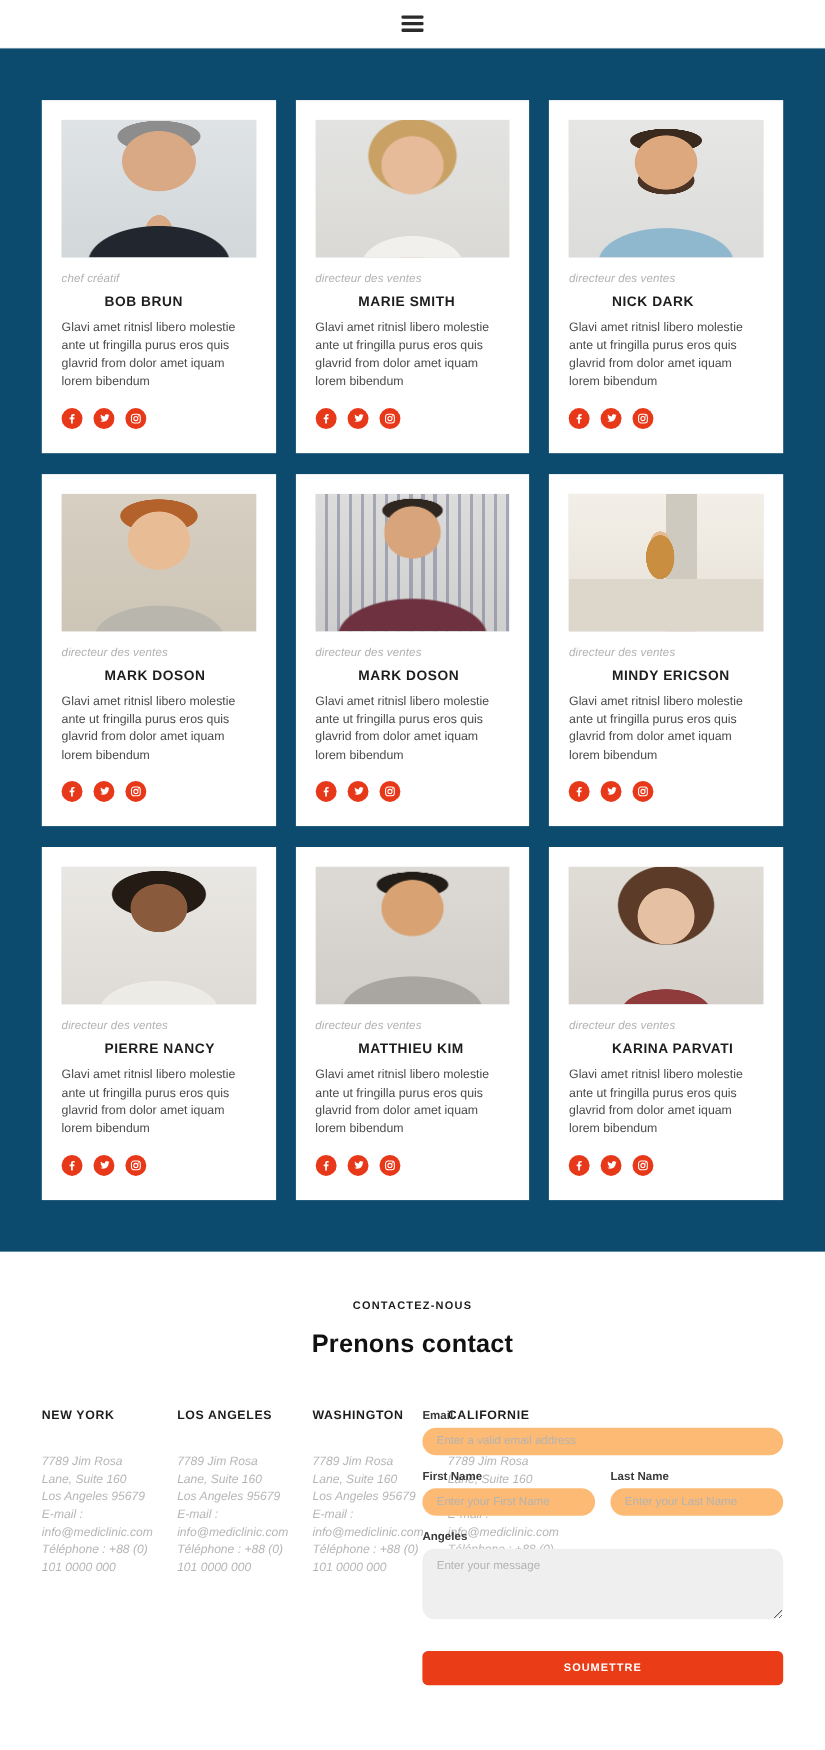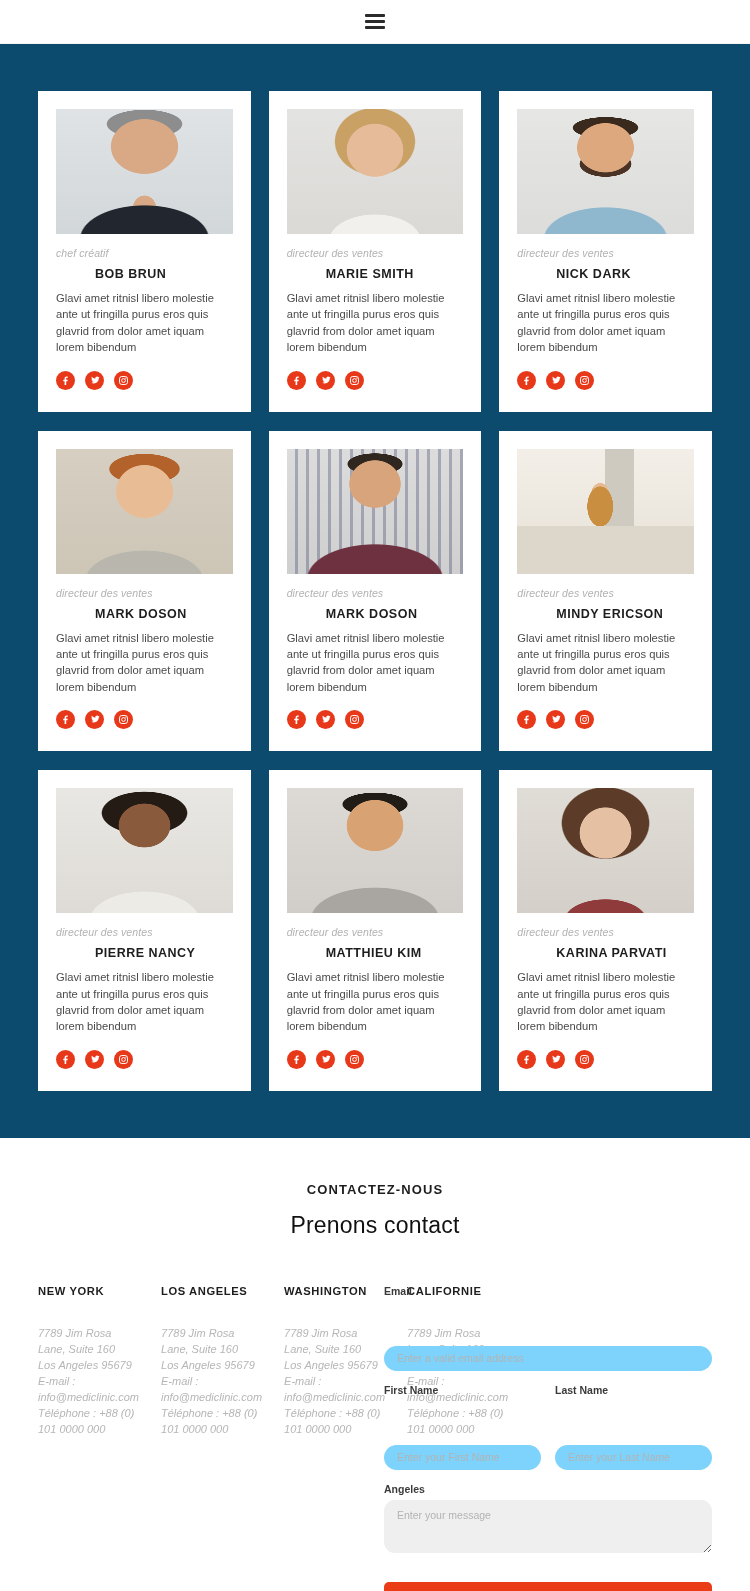--- a/index.html
+++ b/index.html
@@ -104,30 +104,30 @@
   }
   .social-btn svg { display: block; }
 
   
   .contact-section {
     background: #ffffff;
     padding: 44px 38px 58px 38px;
   }
   .contact-eyebrow {
     text-align: center;
-    font-size: 13px;
+    font-size: 10px;
     font-weight: 600;
     letter-spacing: 1.1px;
     color: #1d1d1d;
     text-transform: uppercase;
   }
   .contact-title {
     text-align: center;
     font-size: 23px;
-    font-weight: 400;
+    font-weight: 700;
     color: #111111;
     margin-top: 15px;
     letter-spacing: .2px;
   }
   .contact-body {
     display: flex;
     gap: 26px;
     margin-top: 46px;
   }
   .offices {
@@ -161,34 +161,33 @@
     color: #3a3a3a;
     margin-bottom: 5px;
     display: block;
   }
   .field-block { margin-bottom: 13px; }
   .pill-input {
     width: 100%;
     height: 25px;
     border: none;
     border-radius: 13px;
-    background: #7dd3fc;
+    background: #fdba74;
     padding: 0 13px;
     font-family: "Liberation Sans", sans-serif;
     font-size: 10.5px;
     color: #3a3a3a;
     outline: none;
-    margin-top: 44px;
   }
   .pill-input::placeholder { color: #b3b3b3; }
   .name-row { display: flex; gap: 14px; }
   .name-row .field-block { flex: 1 1 0; margin-bottom: 13px; }
   .msg-area {
     width: 100%;
-    height: 53px;
+    height: 64px;
     border: none;
     border-radius: 11px;
     background: #efefef;
     padding: 9px 13px;
     font-family: "Liberation Sans", sans-serif;
     font-size: 10.5px;
     color: #3a3a3a;
     outline: none;
     resize: vertical;
     display: block;

